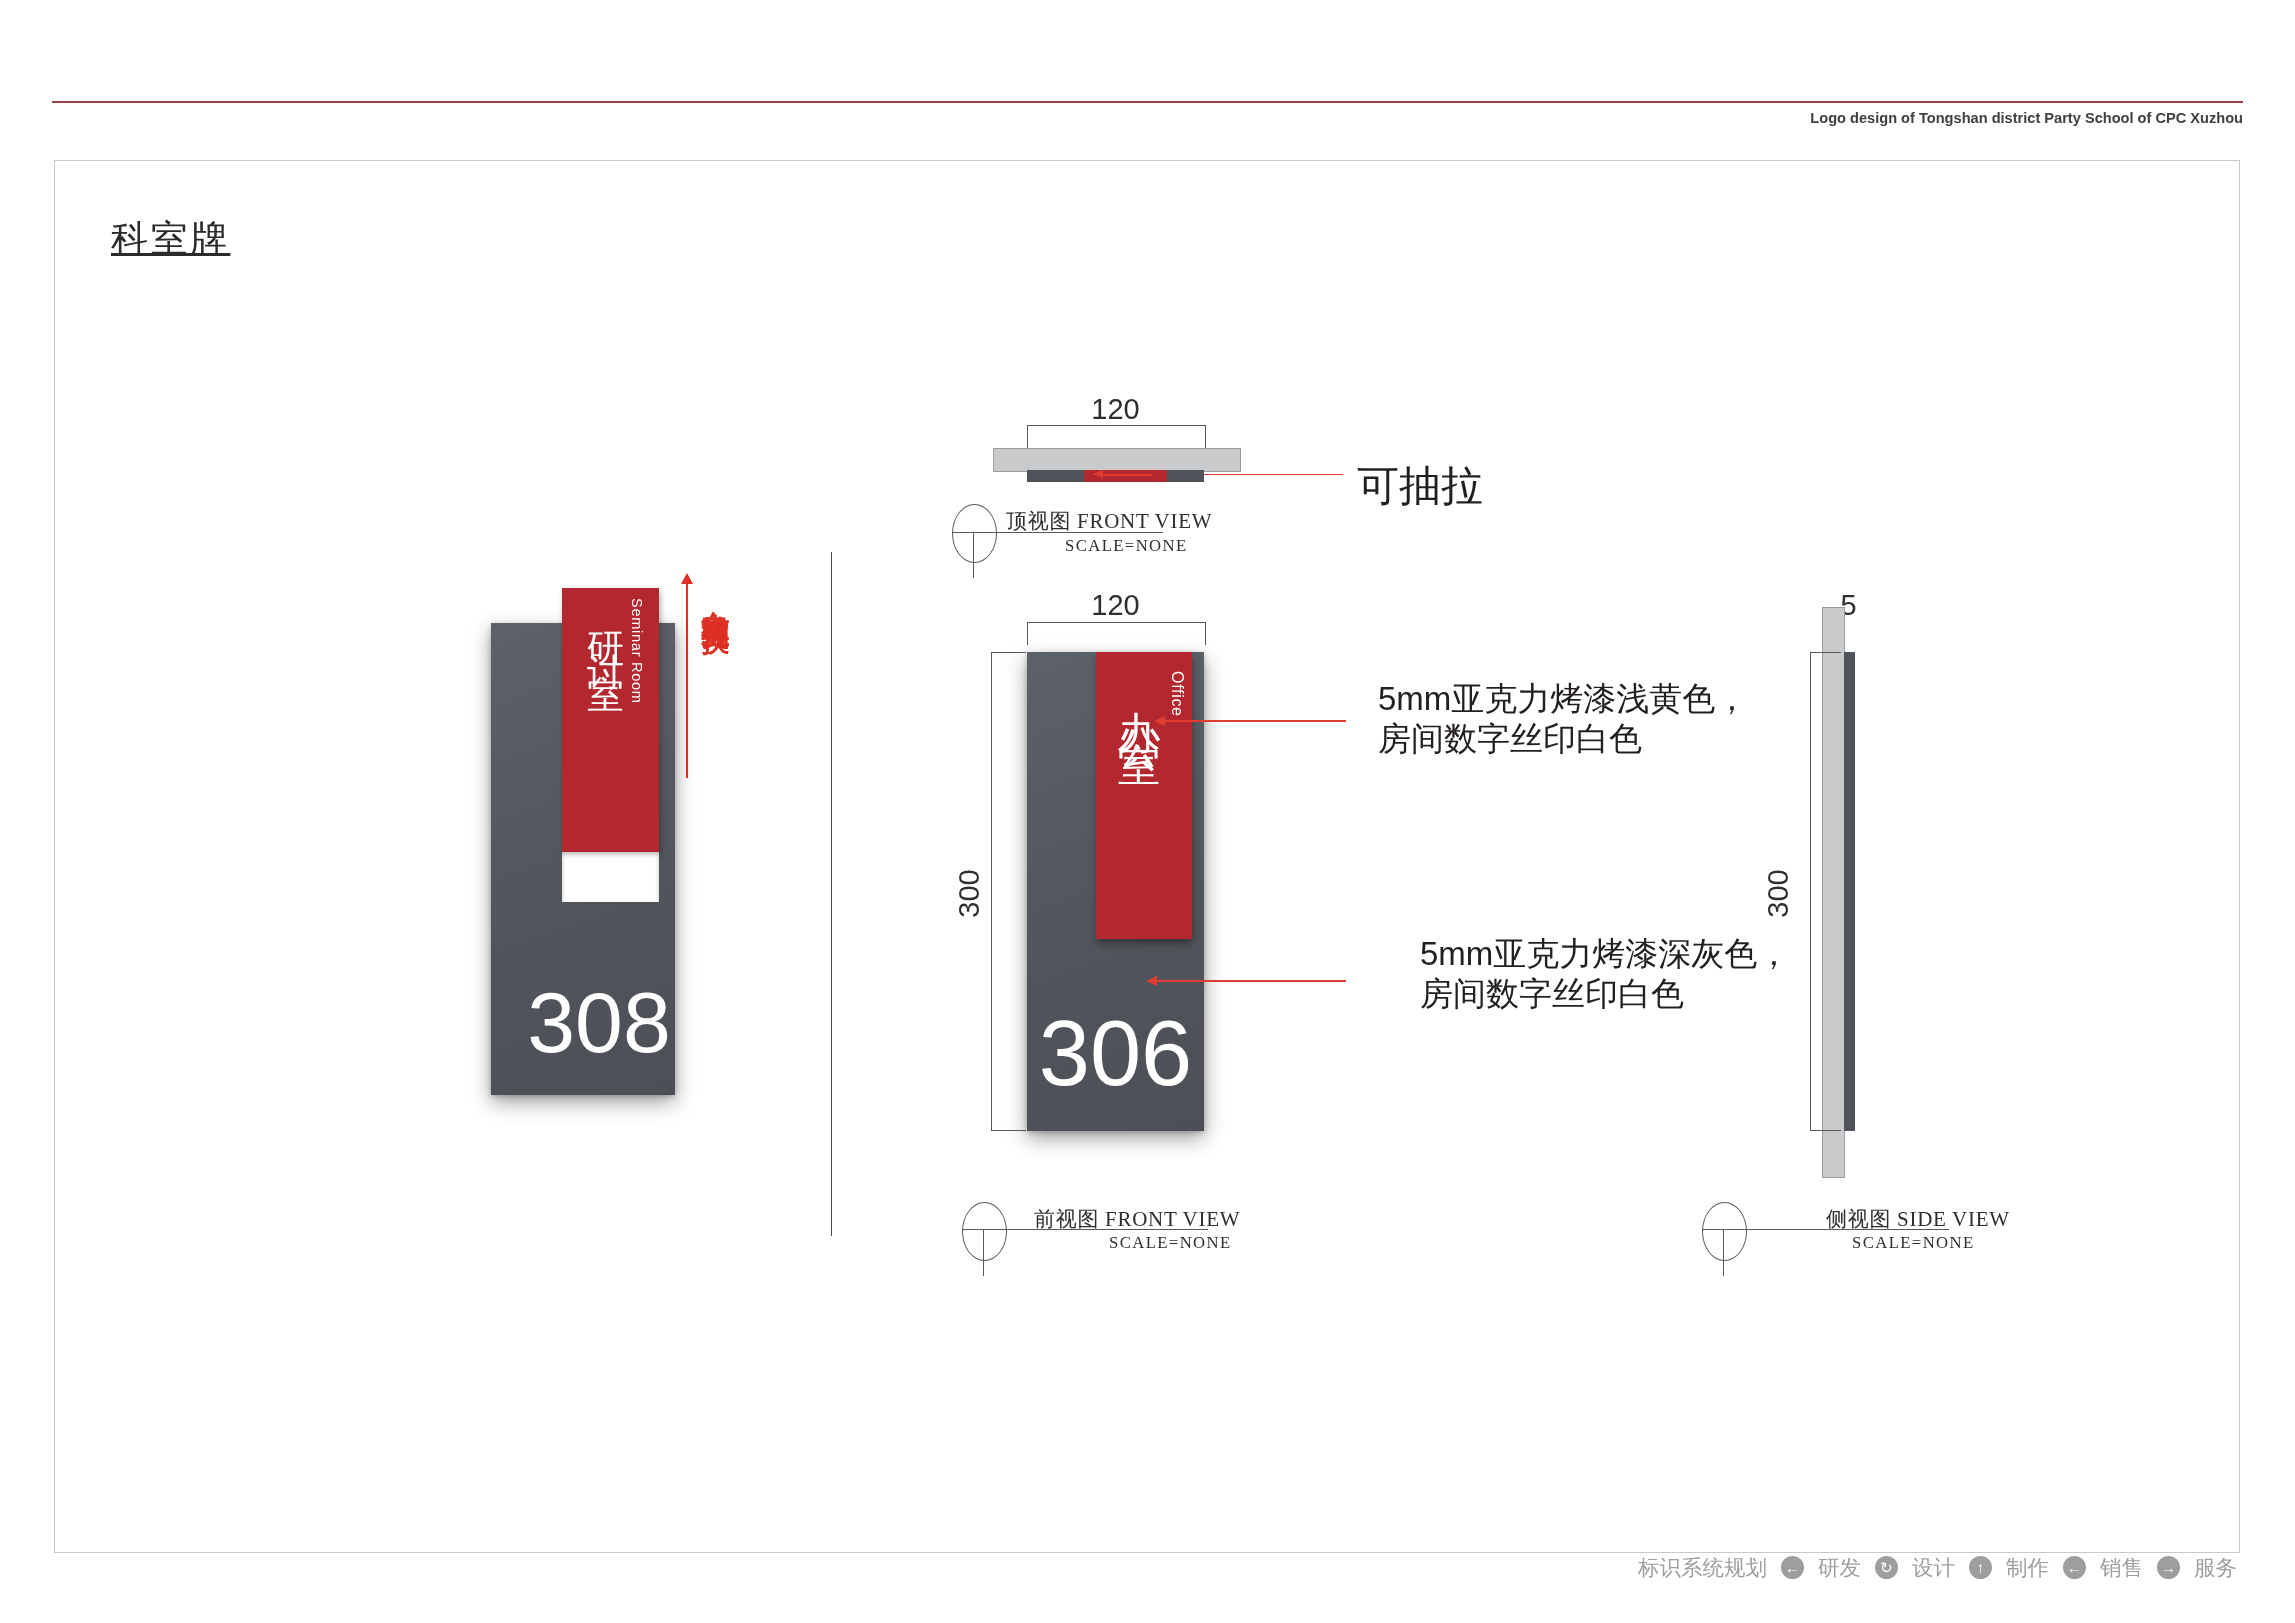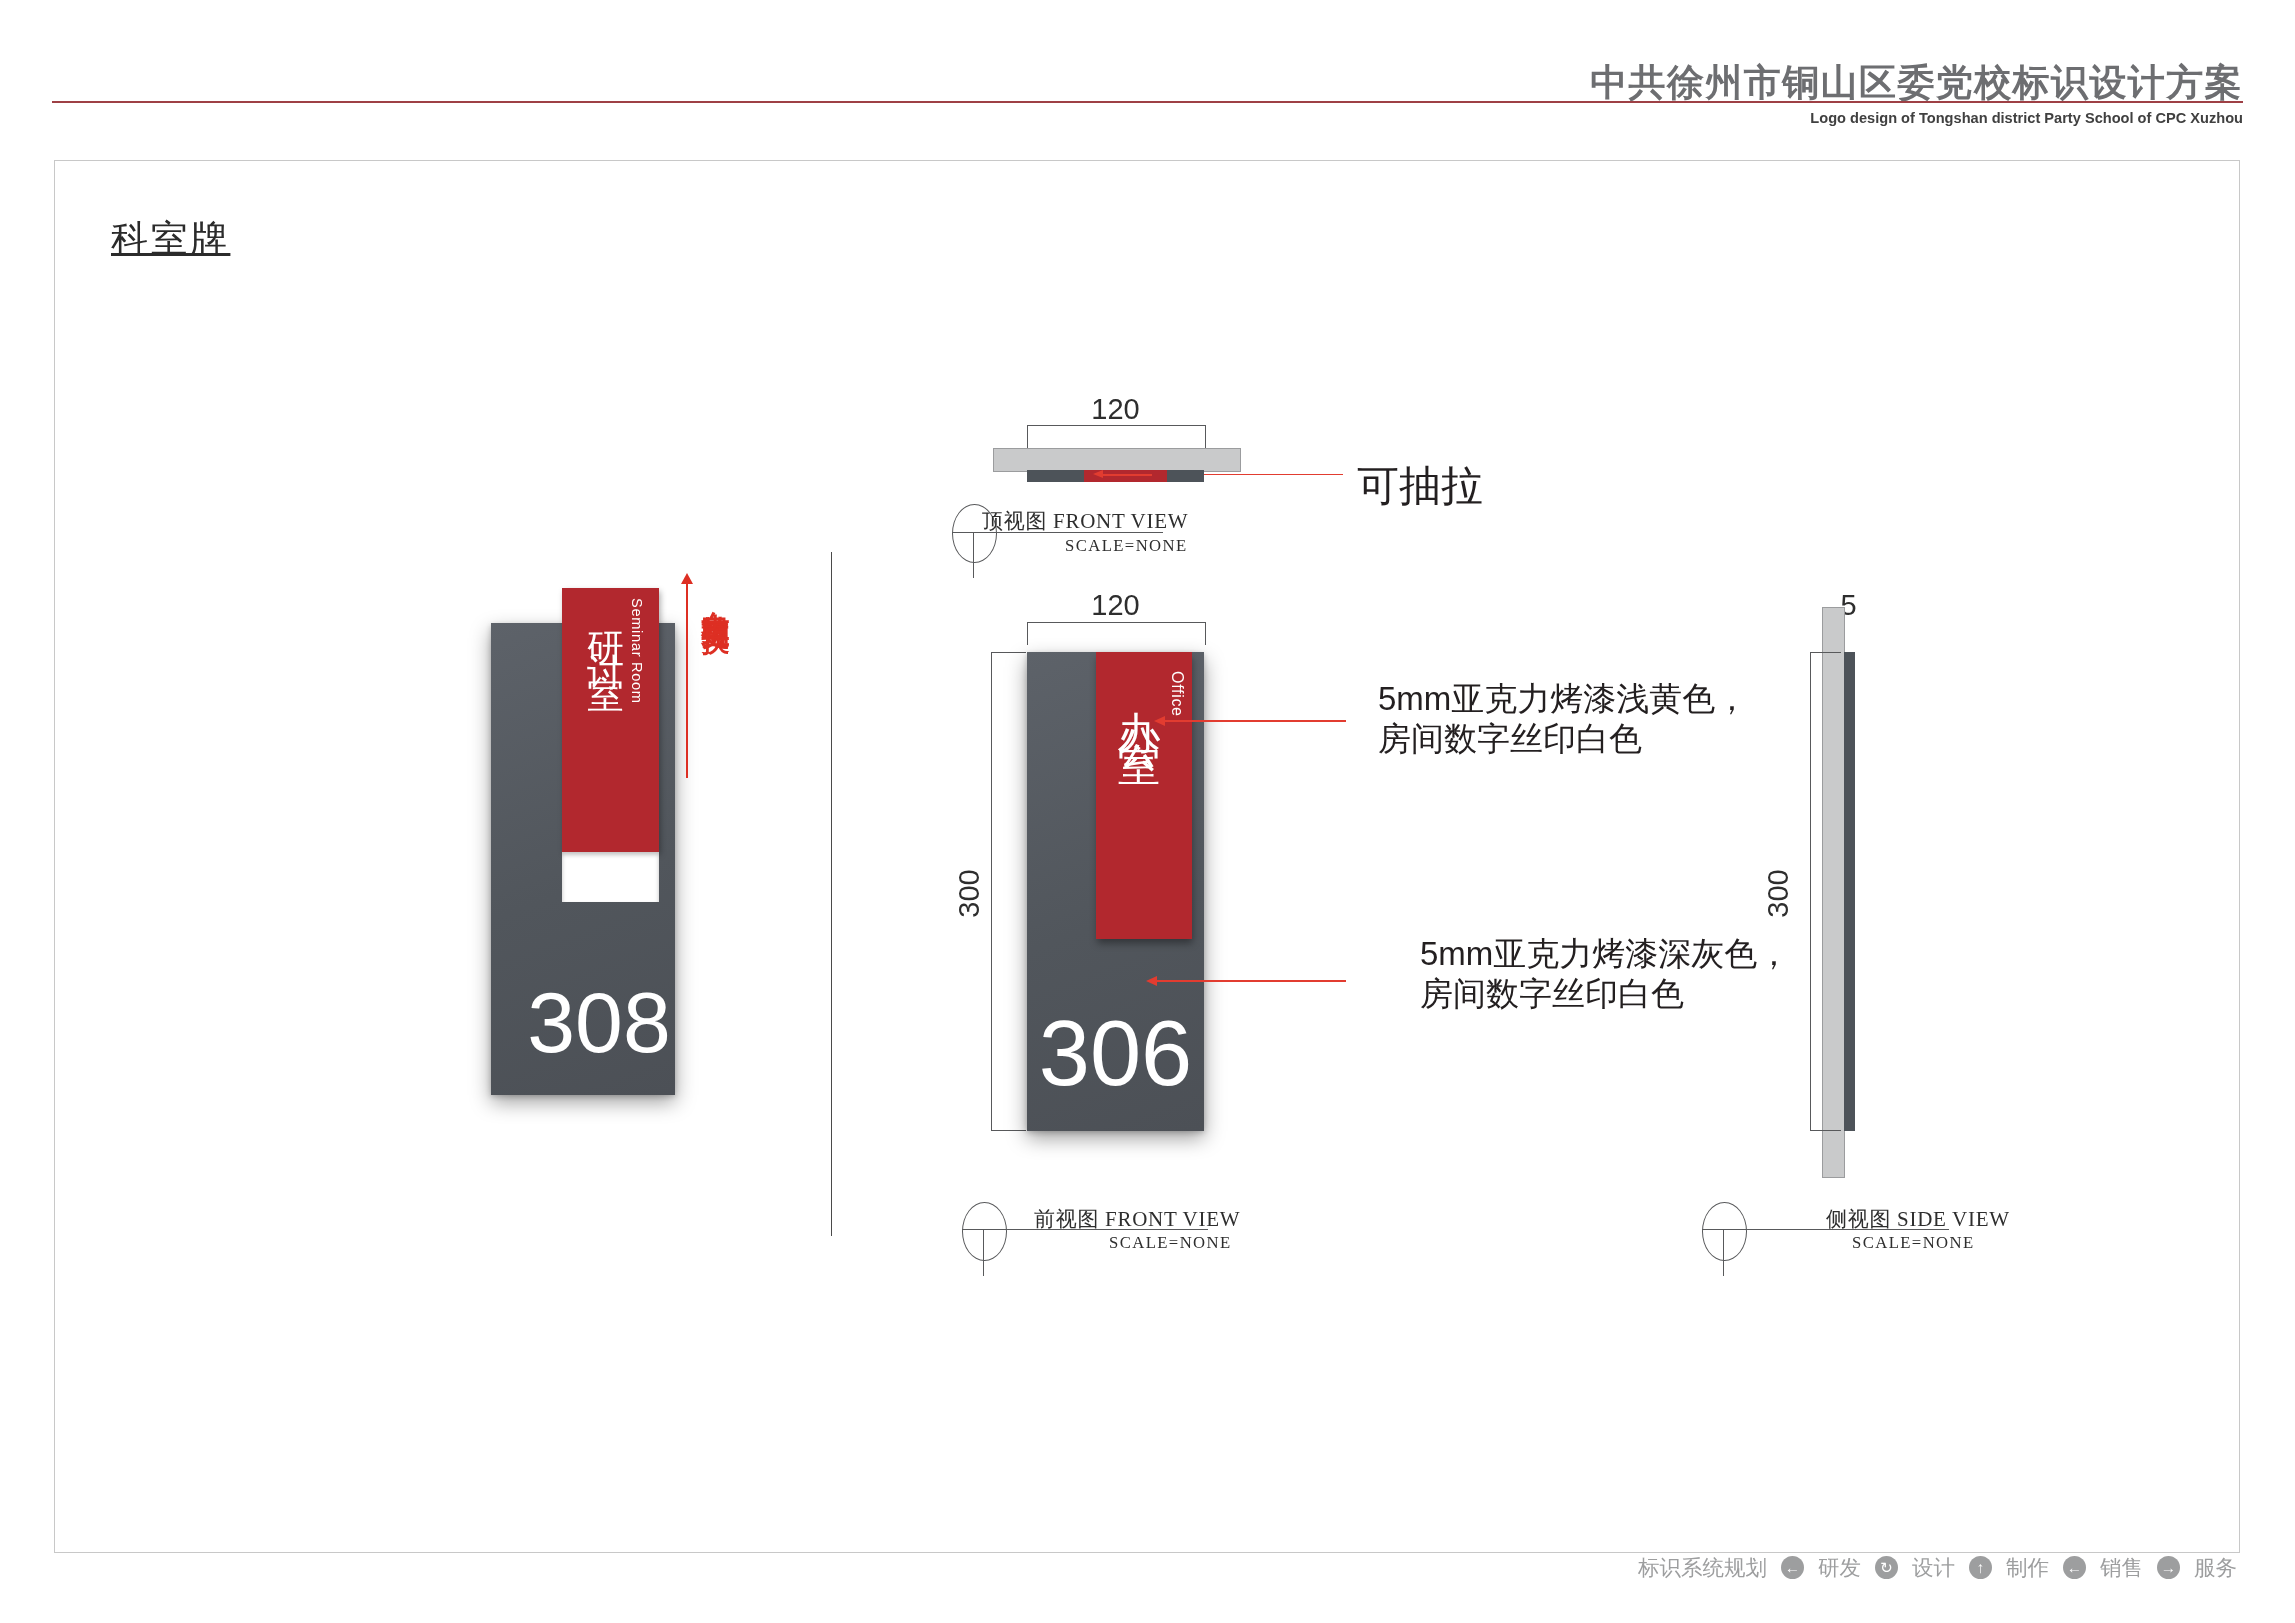--- a/index.html
+++ b/index.html
@@ -62,21 +62,20 @@
   
   .footer{right:58px;top:1553px;display:flex;align-items:center;gap:14px;color:#9d9e9f;font-size:21.5px;}
   .f-ic{display:inline-flex;align-items:center;justify-content:center;width:23px;height:23px;
         border-radius:50%;background:#9d9e9f;color:#fff;font-size:15.3px;line-height:1;}
 </style>
 </head>
 <body>
 
 <div id="canvas">
 
-  <div class="abs hdr-title">中共徐州市铜山区委党校标识设计方案</div>
   <div class="abs hdr-rule"></div>
   <div class="abs hdr-sub">Logo design of Tongshan district Party School of CPC Xuzhou</div>
 
   <div class="abs frame"></div>
   <div class="abs sec-title">科室牌</div>
   <div class="abs vdivider"></div>
 
   <div>
     <div class="abs panel p308"></div>
     <div class="abs ins308"></div>
@@ -96,21 +95,21 @@
     <div class="abs tv-lightbar"></div>
     <div class="abs tv-darkbar"></div>
     <div class="abs tv-red"></div>
     <div class="abs arrow-left" style="left:1093px;top:470px;border-top-width:4.9px;border-bottom-width:4.9px;border-right-width:10.4px;"></div>
     <div class="abs red-line" style="left:1103px;top:474px;width:49px;"></div>
     <div class="abs red-line" style="left:1204px;top:474px;width:139px;height:1.4px;"></div>
     <div class="abs" style="left:1357px;top:458px;font-size:42px;">可抽拉</div>
     <div class="abs vm-ellipse" style="left:952px;top:504px;"></div>
     <div class="abs line" style="left:952px;top:532px;width:211px;height:1.4px;"></div>
     <div class="abs line" style="left:973px;top:532px;width:1.4px;height:46px;"></div>
-    <div class="abs vlabel" style="left:982px;top:507px;">
+    <div class="abs vlabel" style="left:1006px;top:507px;">
       <span>顶视图</span>
       <span>FRONT VIEW</span>
     </div>
     <div class="abs vscale" style="left:1065px;top:536px;">SCALE=NONE</div>
   </div>
 
   <div>
     <div class="abs dim-txt" style="left:1081px;top:589px;width:69px;text-align:center;">120</div>
     <div class="abs brk-h" style="left:1027px;top:622px;width:177px;height:22px;"></div>
 

